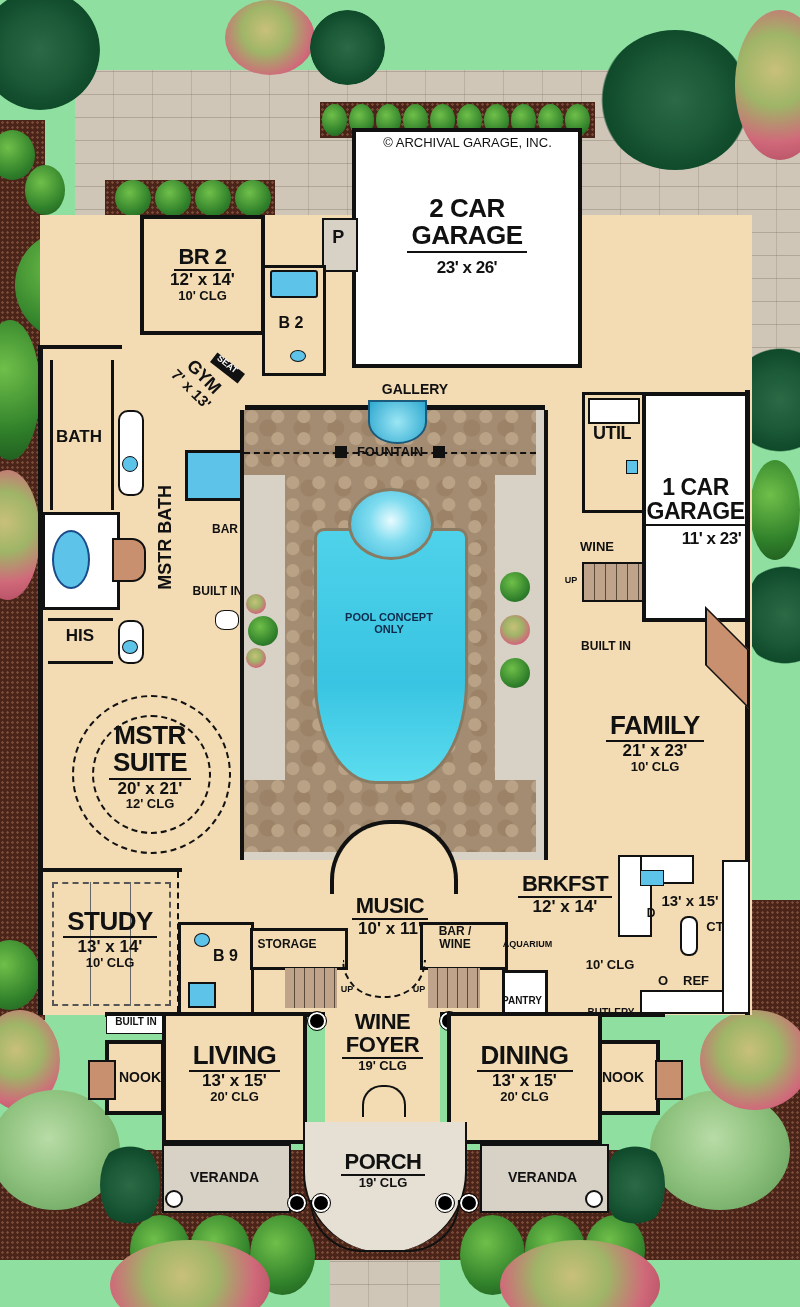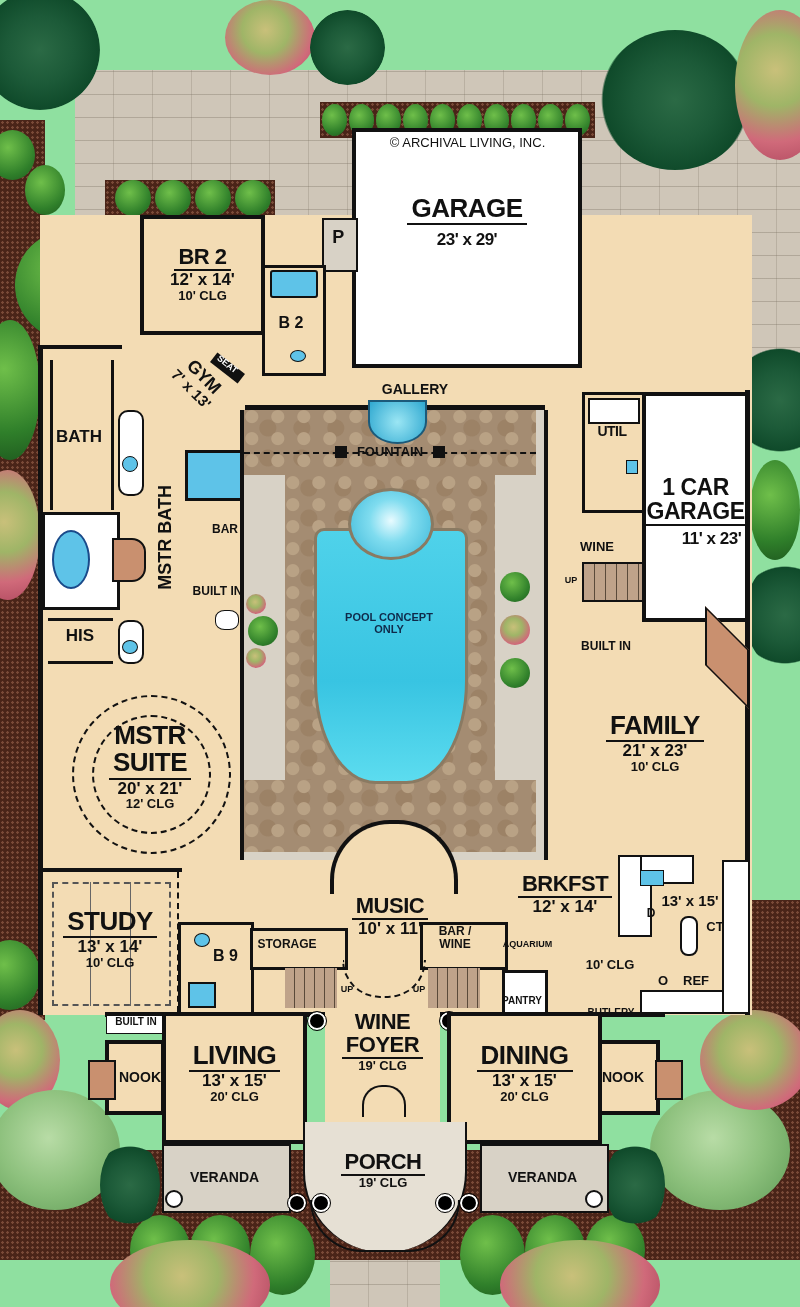--- a/index.html
+++ b/index.html
@@ -86,24 +86,25 @@
     <div class="shrub" style="width:36px;height:36px;"></div>
     <div class="shrub" style="width:36px;height:36px;"></div>
     <div class="shrub" style="width:36px;height:36px;"></div>
 </div>
 
 <div class="abs" style="left:40px;top:215px;width:712px;height:800px;background:#f3dcb4;"></div>
 <div class="abs wall" style="left:38px;top:345px;width:5px;height:670px;"></div>
 <div class="abs wall" style="left:745px;top:390px;width:5px;height:625px;"></div>
 
 <div class="room white" style="left:352px;top:128px;width:230px;height:240px;"></div>
-<div class="label xs" style="left:360px;top:136px;width:215px;font-size:13px;font-weight:normal;">© ARCHIVAL LIVING, INC.</div>
+<div class="label xs" style="left:360px;top:136px;width:215px;font-size:13px;font-weight:normal;">© ARCHIVAL GARAGE, INC.</div>
 <div class="label big" style="left:352px;top:195px;width:230px;">
+  <div>2 CAR</div>
   <div class="ul">GARAGE</div>
-  <div class="dim" style="margin-top:6px;">23' x 29'</div>
+  <div class="dim" style="margin-top:6px;">23' x 26'</div>
 </div>
 
 <div class="abs grey" style="left:322px;top:218px;width:32px;height:50px;border:2px solid #111;"></div>
 <div class="label mid" style="left:322px;top:228px;width:32px;font-size:18px;">P</div>
 
 <div class="room" style="left:140px;top:215px;width:125px;height:120px;"></div>
 <div class="label" style="left:140px;top:245px;width:125px;">
   <div class="mid ul">BR 2</div>
   <div class="dim">12' x 14'</div>
   <div class="clg">10' CLG</div>
@@ -160,21 +161,21 @@
 
 <div class="abs flower" style="left:246px;top:594px;width:20px;height:20px;"></div>
 <div class="abs shrub" style="left:248px;top:616px;width:30px;height:30px;"></div>
 <div class="abs flower" style="left:246px;top:648px;width:20px;height:20px;"></div>
 <div class="abs shrub" style="left:500px;top:572px;width:30px;height:30px;"></div>
 <div class="abs flower" style="left:500px;top:615px;width:30px;height:30px;"></div>
 <div class="abs shrub" style="left:500px;top:658px;width:30px;height:30px;"></div>
 
 <div class="abs" style="left:582px;top:392px;width:60px;height:115px;border:3px solid #111;background:#f3dcb4;"></div>
 <div class="abs white" style="left:588px;top:398px;width:48px;height:22px;border:2px solid #111;"></div>
-<div class="label mid" style="left:582px;top:424px;width:60px;font-size:14px;">UTIL</div>
+<div class="label mid" style="left:582px;top:424px;width:60px;font-size:18px;">UTIL</div>
 <div class="abs" style="left:626px;top:460px;width:10px;height:12px;background:#5ec3e8;border:1px solid #111;"></div>
 <div class="room white" style="left:642px;top:392px;width:107px;height:230px;"></div>
 <div class="label big" style="left:642px;top:475px;width:107px;font-size:23px;">
   <div>1 CAR</div>
   <div class="ul">GARAGE</div>
   <div class="dim" style="margin-top:4px;padding-left:32px;">11' x 23'</div>
 </div>
 <div class="label sm" style="left:572px;top:540px;width:50px;font-size:13px;">WINE</div>
 <div class="abs" style="left:582px;top:562px;width:58px;height:36px;background:repeating-linear-gradient(90deg,#bfa38a 0 10px,#5a4a3a 10px 11px);border:2px solid #111;"></div>
 <div class="label xs" style="left:560px;top:576px;width:22px;font-size:9px;">UP</div>

